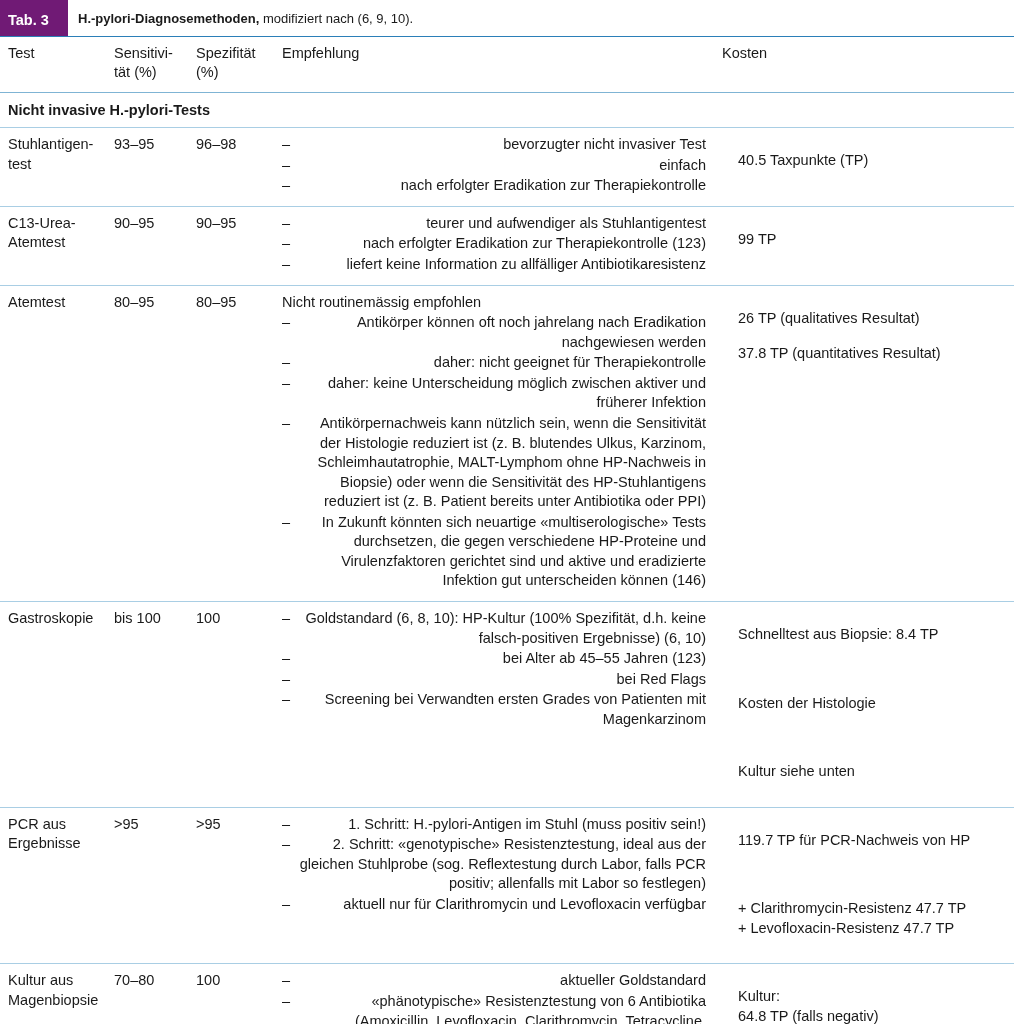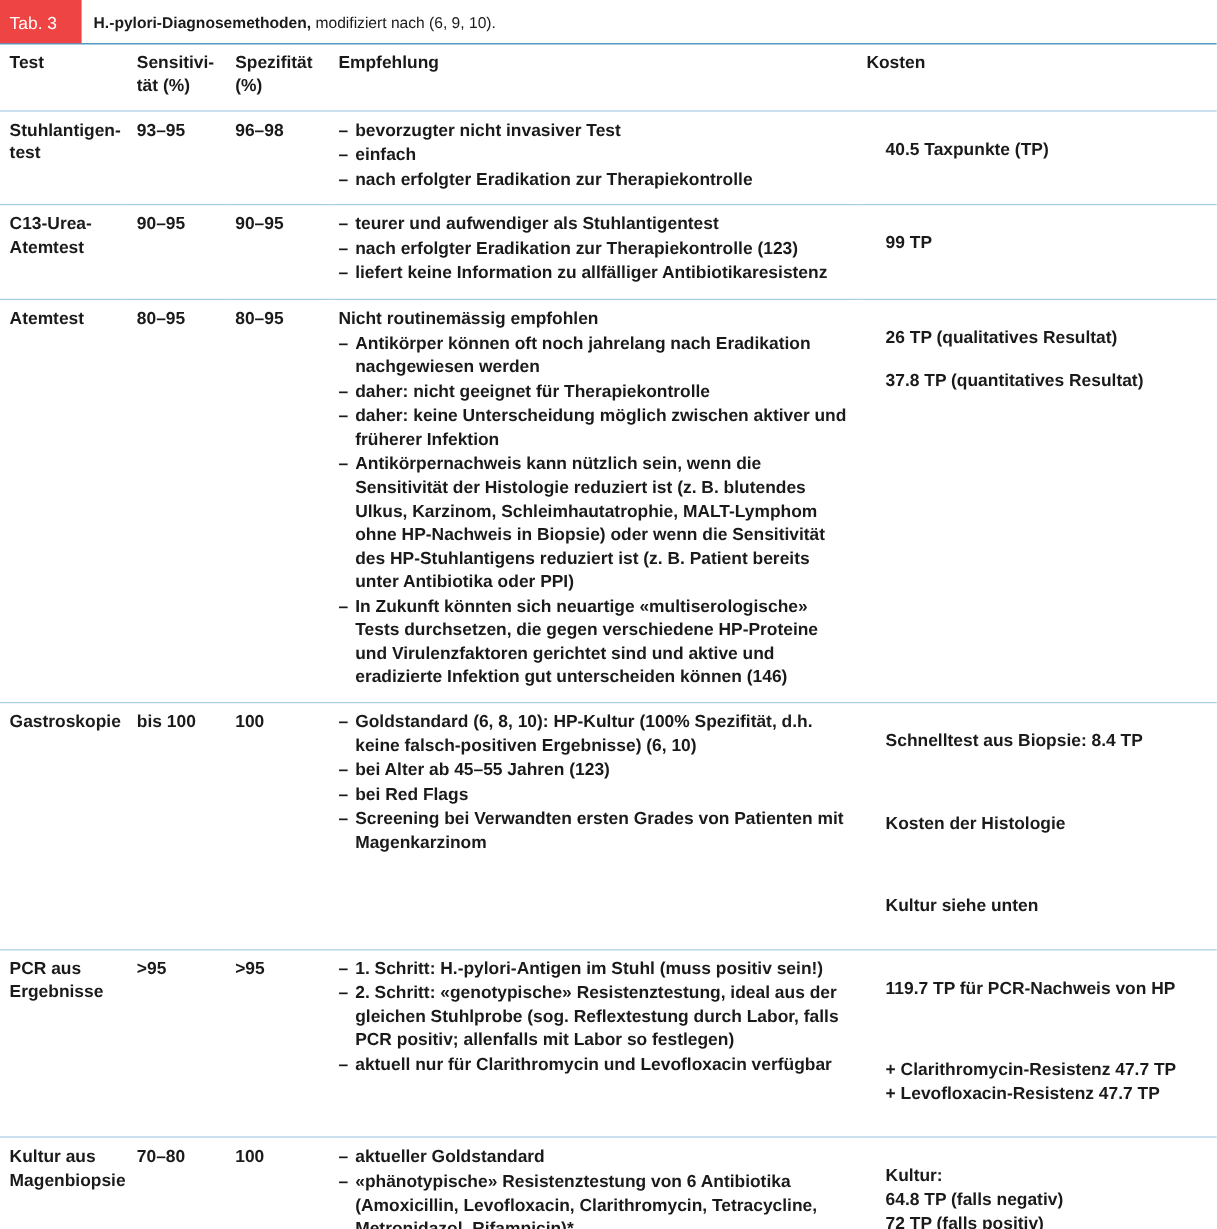--- a/index.html
+++ b/index.html
@@ -21,24 +21,24 @@
 
   
   .caption-row {
     display: flex;
     align-items: stretch;
     border-bottom: 1.5px solid #2b7fb8;
   }
   .tab-badge {
     width: 68px;
     min-width: 68px;
-    background: #ef4444;
+    background: #701a75;
     color: #ffffff;
     font-size: 14.5px;
-    font-weight: normal;
+    font-weight: bold;
     display: flex;
     align-items: flex-end;
     justify-content: flex-start;
     padding: 0 0 8px 8px;
     box-sizing: border-box;
   }
   .caption-text {
     flex: 1;
     font-size: 13px;
     padding: 10px 8px 8px 10px;
@@ -49,21 +49,21 @@
 
   
   .tbl {
     width: 100%;
     border-collapse: collapse;
     table-layout: fixed;
   }
   .tbl td, .tbl th {
     vertical-align: top;
     text-align: left;
-    font-weight: bold;
+    font-weight: normal;
     font-size: 14.5px;
     line-height: 1.35;
     padding: 7px 8px 9px 8px;
     box-sizing: border-box;
   }
   col.c-test   { width: 106px; }
   col.c-sens   { width: 82px; }
   col.c-spez   { width: 86px; }
   col.c-empf   { width: 440px; }
   col.c-kost   { width: 300px; }
@@ -86,20 +86,21 @@
 
   ul.dash {
     margin: 0;
     padding: 0;
     list-style: none;
   }
   ul.dash li {
     position: relative;
     padding-left: 14px;
     margin: 0 0 1px 0;
+    text-align: right;
   }
   ul.dash li:before {
     content: "–";
     position: absolute;
     left: 0;
     top: 0;
   }
   .plain-line { margin: 0 0 1px 0; }
   .kost-line { margin: 16px; }
   .kost-gap { height: 17px; }
@@ -126,20 +127,23 @@
       <tr>
         <th>Test</th>
         <th><span>Sensitivi-</span><br><span>tät (%)</span></th>
         <th><span>Spezifität</span><br><span>(%)</span></th>
         <th>Empfehlung</th>
         <th>Kosten</th>
       </tr>
     </thead>
     <tbody>
 
+      <tr class="section">
+        <td colspan="5">Nicht invasive H.-pylori-Tests</td>
+      </tr>
 
       <tr class="rule-top">
         <td><span>Stuhlantigen-</span><br><span>test</span></td>
         <td>93–95</td>
         <td>96–98</td>
         <td>
           <ul class="dash">
             <li>bevorzugter nicht invasiver Test</li>
             <li>einfach</li>
             <li>nach erfolgter Eradikation zur Therapiekontrolle</li>

